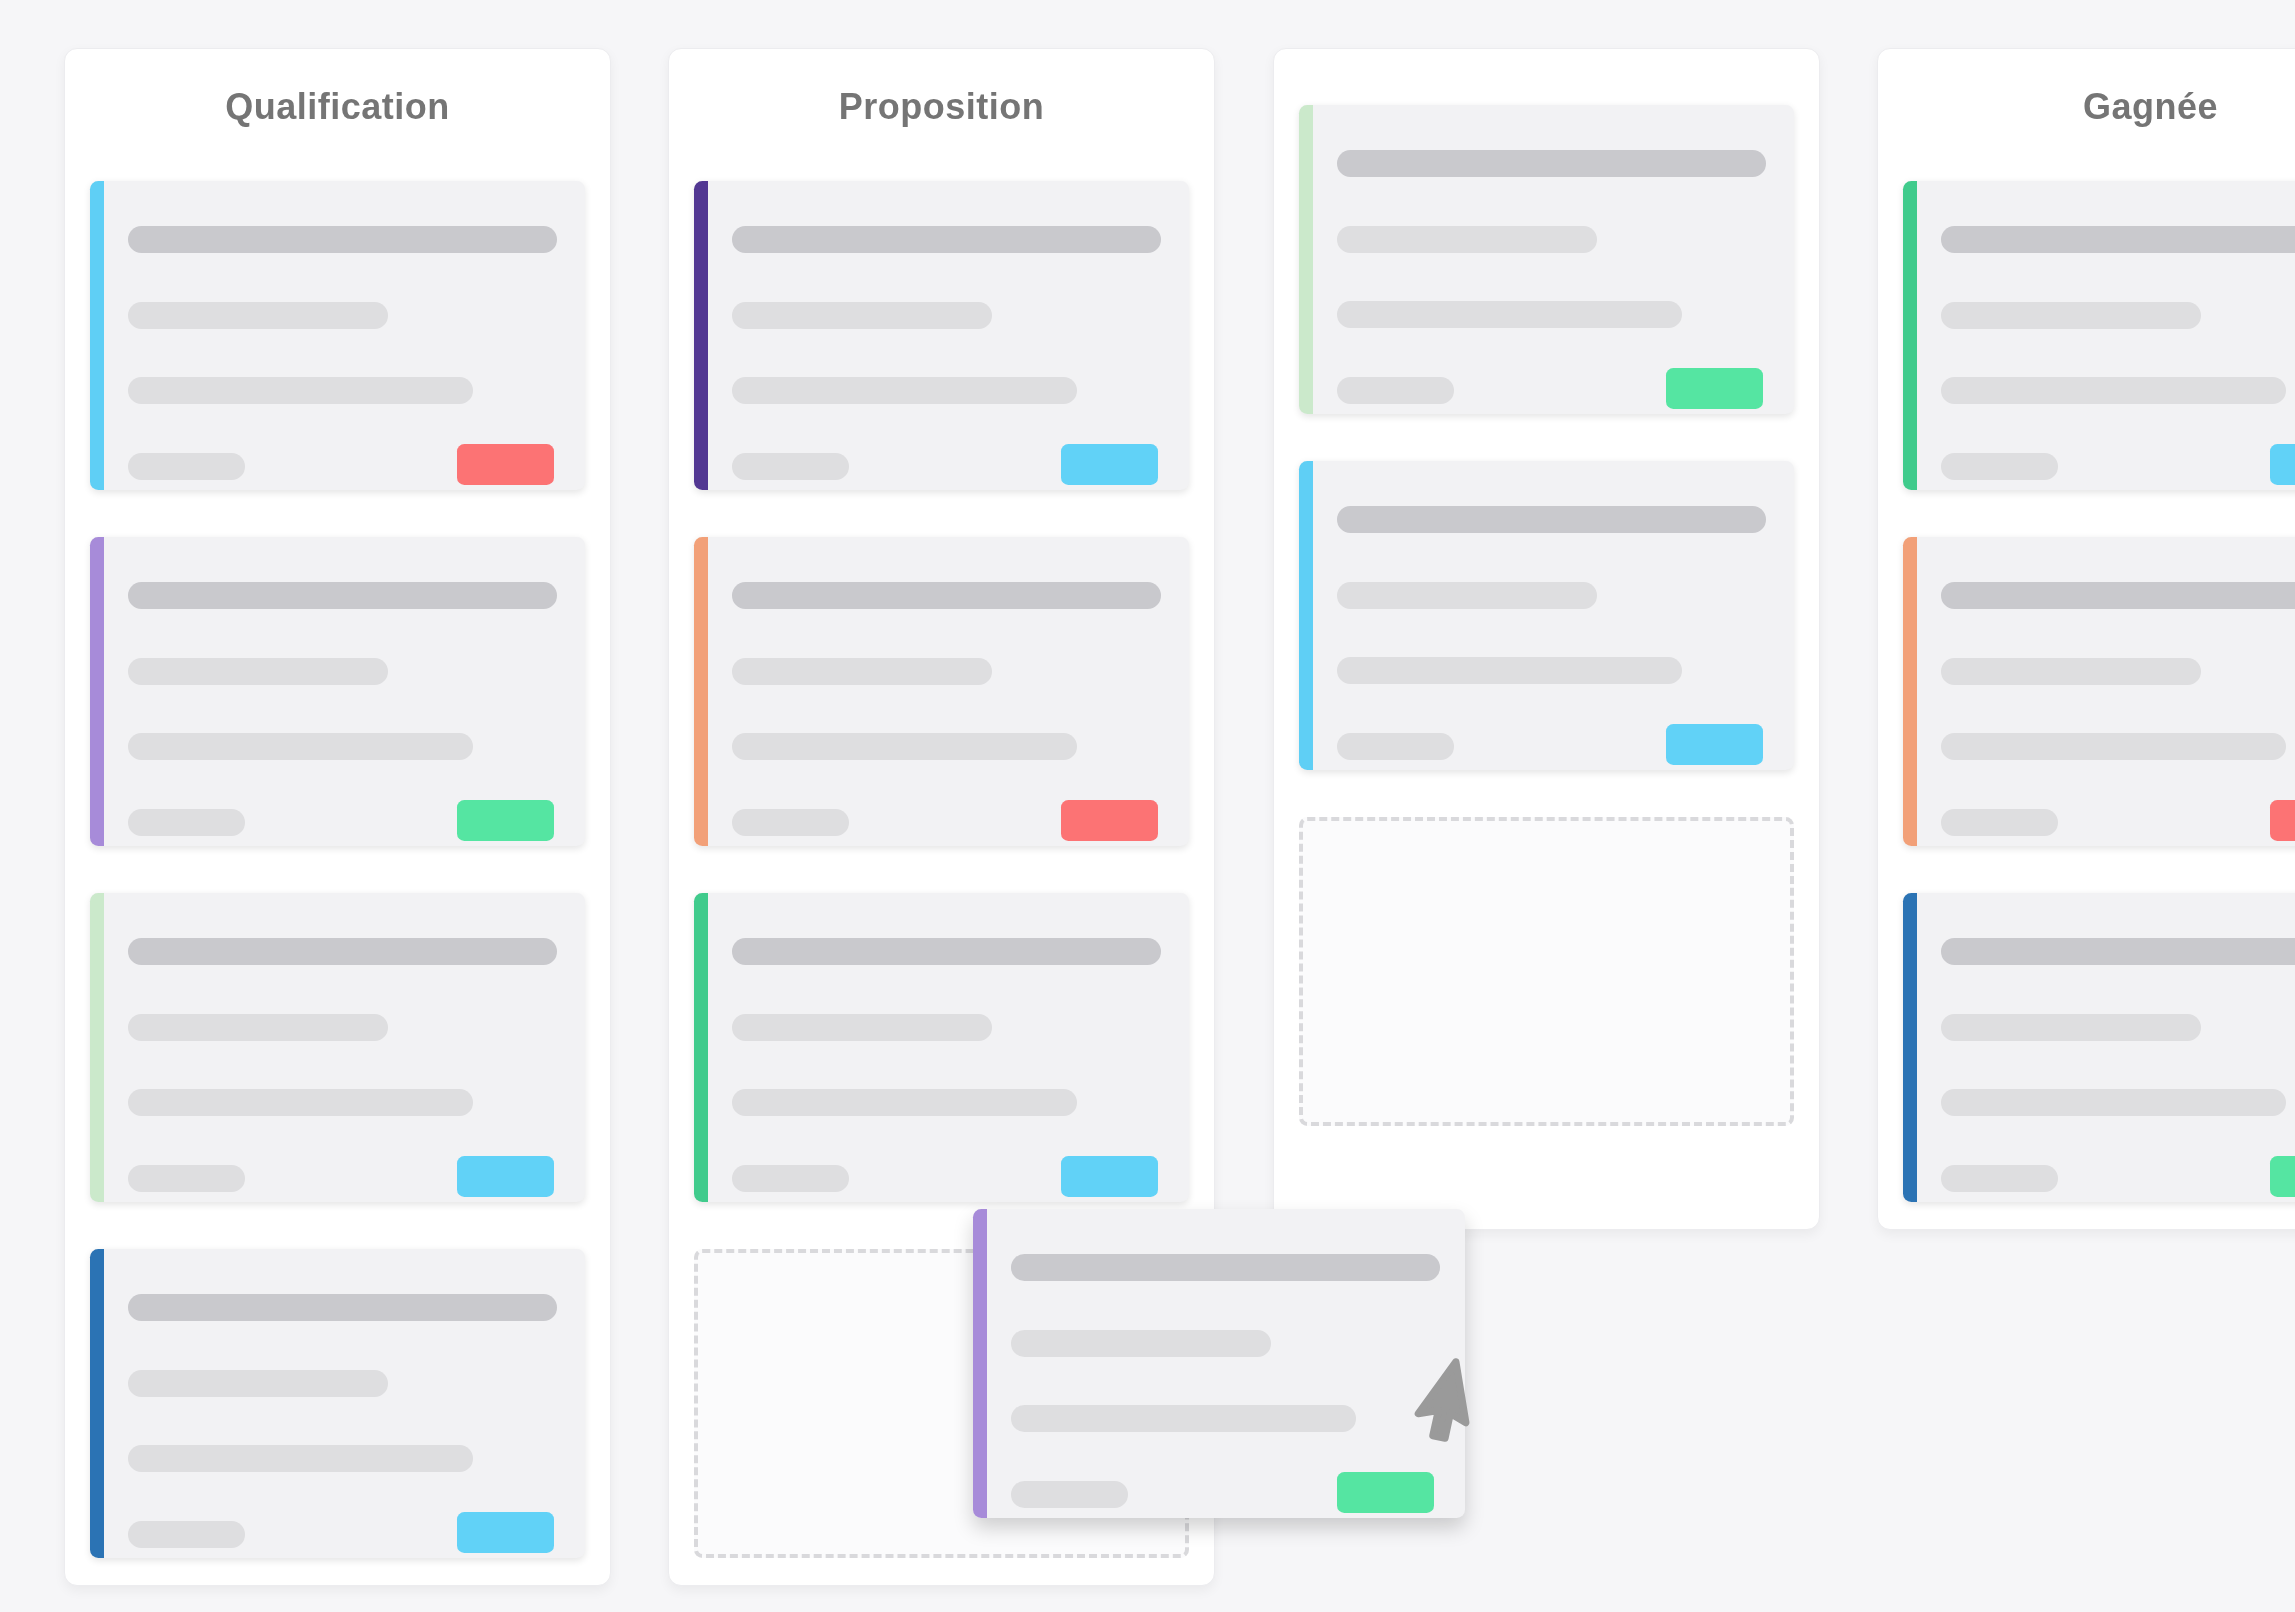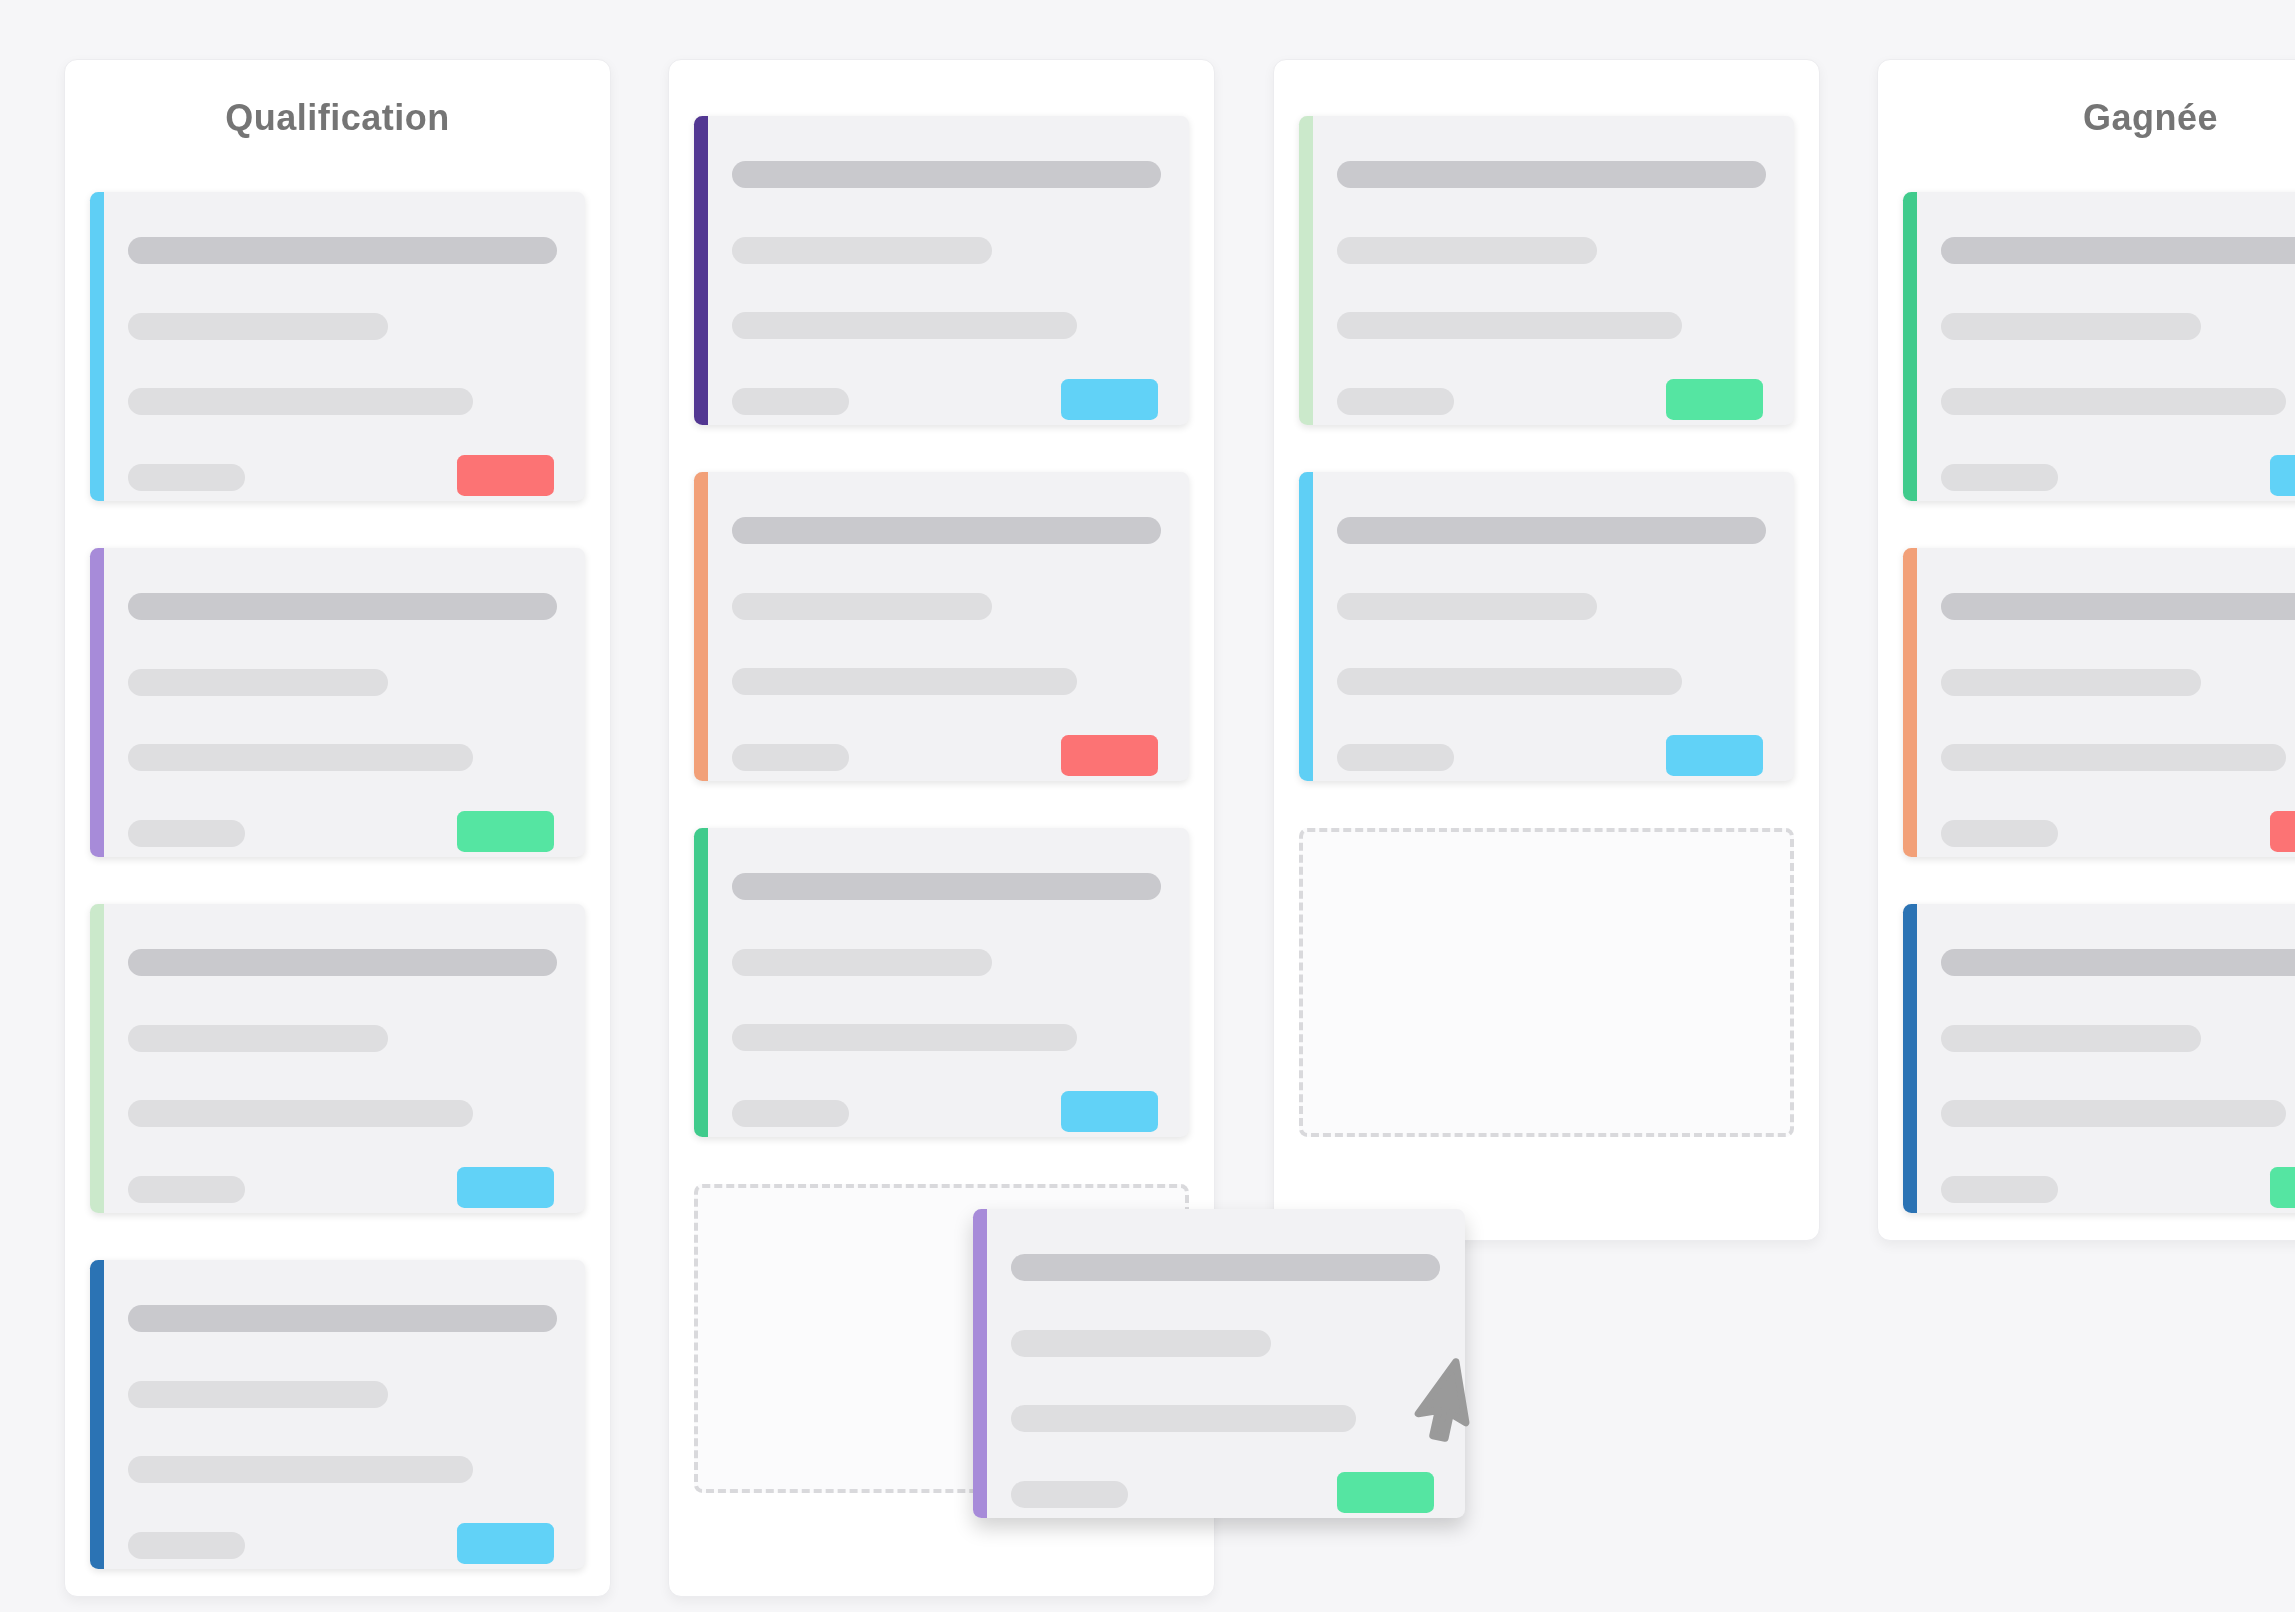--- a/index.html
+++ b/index.html
@@ -8,21 +8,21 @@
   .board {
     position: relative;
     width: 2488px;
     height: 1612px;
     background: #F6F6F8;
     overflow: hidden;
   }
 
   .column {
     position: absolute;
-    top: 59px;
+    top: 48px;
     width: 547px;
     background: #FFFFFF;
     border: 1.4px solid #ECECEF;
     border-radius: 13px;
     box-shadow: 0 4.6px 12px rgba(0,0,0,0.05);
     box-sizing: border-box;
   }
   .column.tall  { height: 1538px; }
   .column.short { height: 1182px; }
 
@@ -142,20 +142,21 @@
     <div class="card-accent" style="background: rgb(43, 115, 180);"></div>
     <div class="ph-line ph-title"></div>
     <div class="ph-line ph-l2"></div>
     <div class="ph-line ph-l3"></div>
     <div class="ph-line ph-l4"></div>
     <div class="badge" style="background: rgb(97, 210, 247);"></div>
   </div>
       </div>
   </div>
     <div class="column tall" style="left: 668px;">
+    <div class="column-title" style="color: rgb(117, 117, 117);">Proposition</div>
     <div class="cards">
         <div class="card">
     <div class="card-accent" style="background: rgb(82, 55, 146);"></div>
     <div class="ph-line ph-title"></div>
     <div class="ph-line ph-l2"></div>
     <div class="ph-line ph-l3"></div>
     <div class="ph-line ph-l4"></div>
     <div class="badge" style="background: rgb(97, 210, 247);"></div>
   </div>
         <div class="card">

